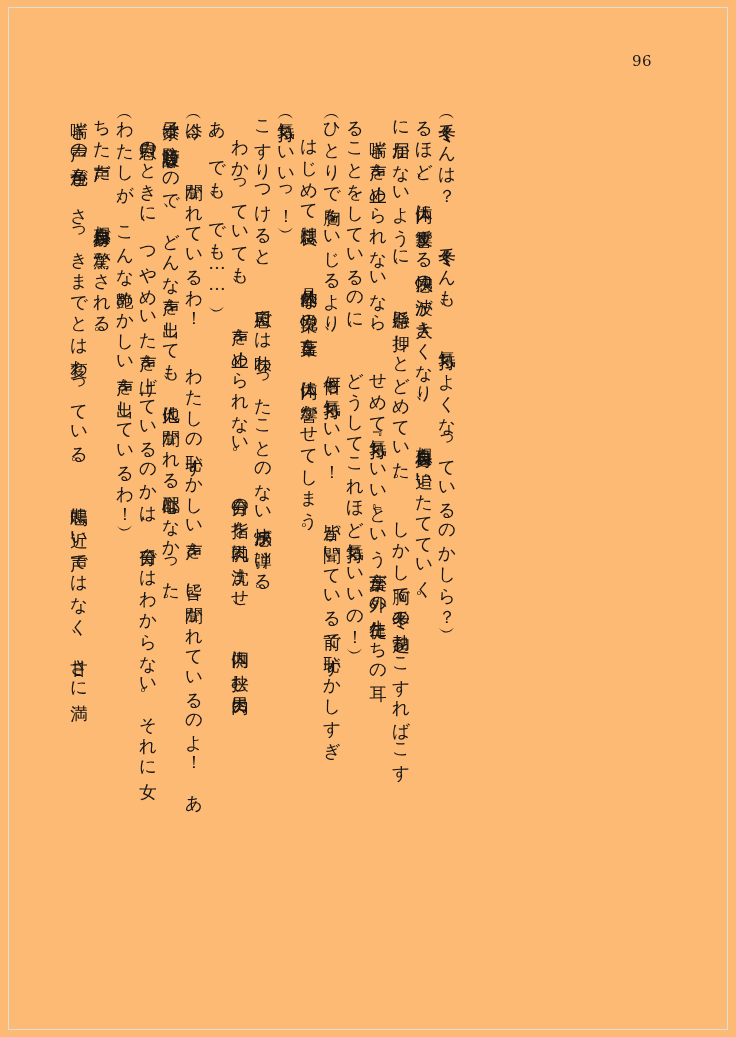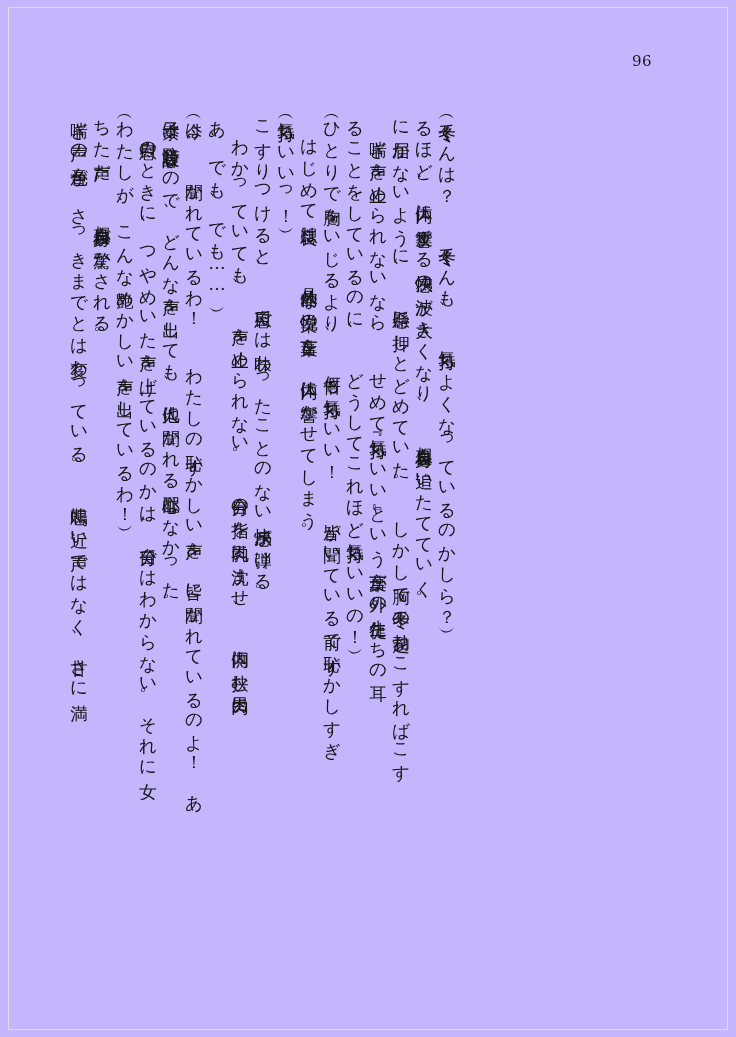--- a/index.html
+++ b/index.html
@@ -4,21 +4,21 @@
 <style>
   html, body {
     margin: 0;
     padding: 0;
     background: #f0f0f0;
   }
   .page {
     position: relative;
     width: 736px;
     height: 1037px;
-    background: #c4b5fd;
+    background: #fdba74;
     overflow: hidden;
     font-family: "DejaVu Serif", "Liberation Serif", serif;
     color: #111111;
   }
   
   .page::before {
     content: "";
     position: absolute;
     left: 8px;
     top: 7px;

